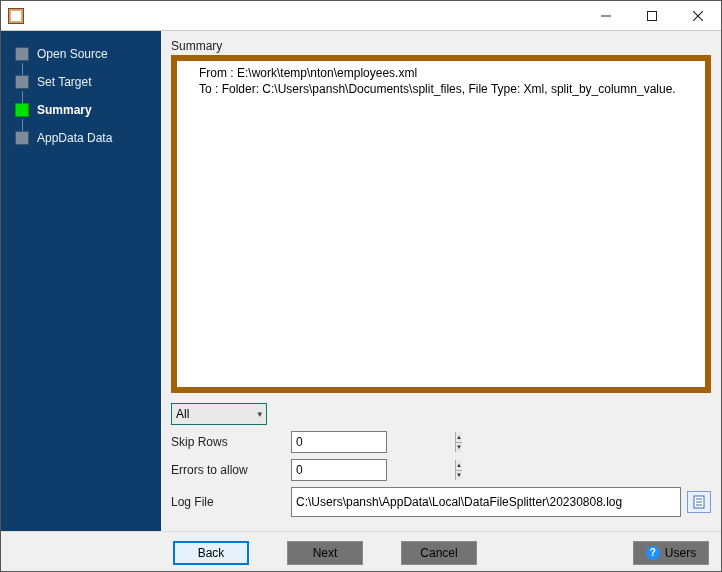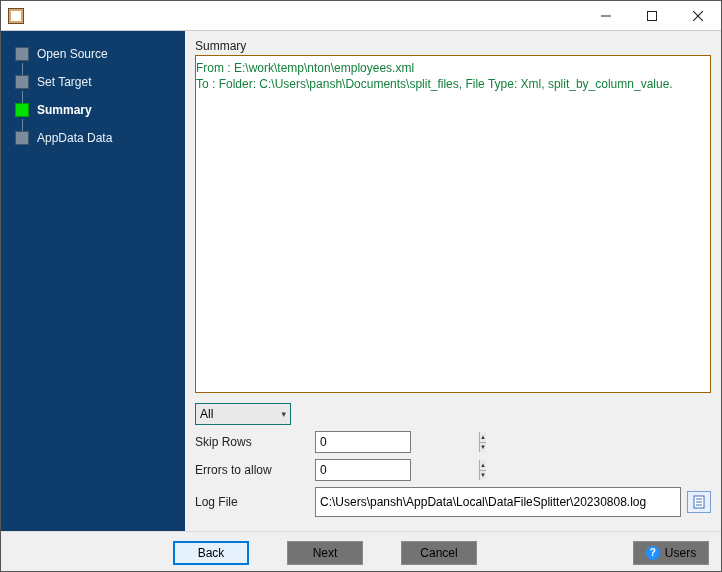--- a/index.html
+++ b/index.html
@@ -43,21 +43,21 @@
     color: #222;
   }
 
   .body {
     display: flex;
     height: 500px;
   }
 
   
   .sidebar {
-    width: 184px;
+    width: 160px;
     background: #0f3d6b;
     color: #fff;
     padding: 16px 8px 8px 8px;
     position: relative;
   }
   .step {
     display: flex;
     align-items: center;
     margin-bottom: 14px;
     position: relative;
@@ -100,25 +100,25 @@
     flex-direction: column;
   }
   .section-label {
     font-size: 12px;
     color: #222;
     margin-bottom: 2px;
   }
   .summary-box {
     flex: 1;
     background: #fff;
-    border: 1px solid #a16207;
-    padding: 4px 0;
+    border: 6px solid #a16207;
+    padding: 4px 22px;
     font-size: 12px;
     line-height: 1.35;
-    color: #15803d;
+    color: #000000;
     overflow: auto;
     white-space: pre-wrap;
   }
 
   .form-area {
     margin-top: 10px;
   }
   .form-row {
     display: flex;
     align-items: center;

